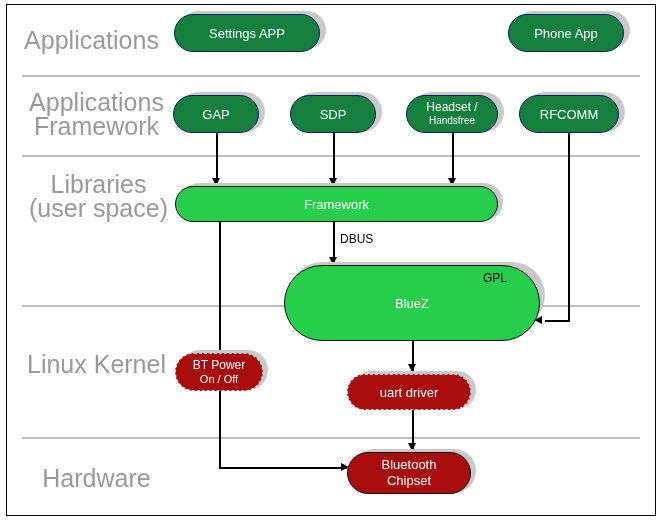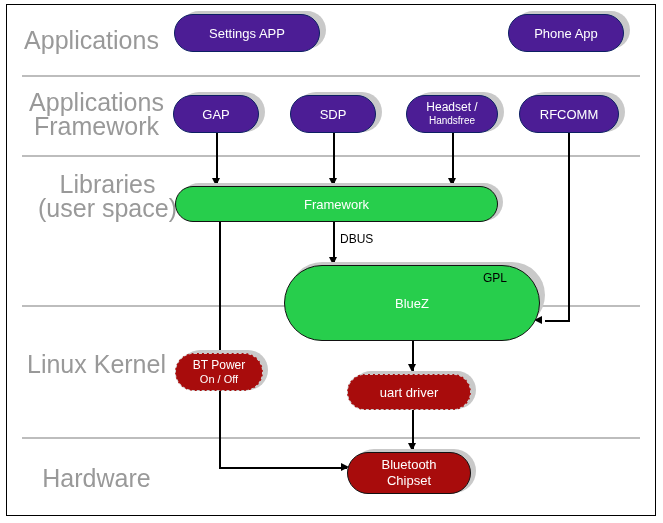--- a/index.html
+++ b/index.html
@@ -49,21 +49,21 @@
     align-items:center;
     justify-content:center;
     color:#ffffff;
     text-align:center;
     border-radius:999px;
     z-index:6;
   }
   .node .l1{display:block;}
   .node .l2{display:block;}
   .node.blue{
-    background:#4c1d95;
+    background:#15803d;
     border:1.2px solid #0c1f63;
     font-size:13px;
   }
   .node.green{
     background:#27ce4c;
     border:1.2px solid #111111;
     font-size:13px;
   }
   .node.red{
     background:#a80c0c;
@@ -132,21 +132,21 @@
   <div class="frame"></div>
 
   <div class="divider" style="left:22px; top:75px; width:618px;"></div>
   <div class="divider" style="left:22px; top:155px; width:618px;"></div>
   <div class="divider" style="left:22px; top:305px; width:618px;"></div>
   <div class="divider" style="left:22px; top:437px; width:618px;"></div>
 
   <div class="layer-label" style="left:14px; top:28px; width:155px;">Applications</div>
   <div class="layer-label" style="left:14px; top:90px; width:165px;">Applications
 Framework</div>
-  <div class="layer-label" style="left:25px; top:172px; width:165px;">Libraries
+  <div class="layer-label" style="left:16px; top:172px; width:165px;">Libraries
 (user space)</div>
   <div class="layer-label" style="left:14px; top:466px; width:165px;">Hardware</div>
   <div class="layer-label" style="left:14px; top:352px; width:165px;">Linux Kernel</div>
 
   <div class="ln v" style="left:216px; top:132px; height:52px;"></div>
   <div class="arrow down" style="left:212px; top:178px;"></div>
 
   <div class="ln v" style="left:333px; top:132px; height:52px;"></div>
   <div class="arrow down" style="left:329px; top:178px;"></div>
 

